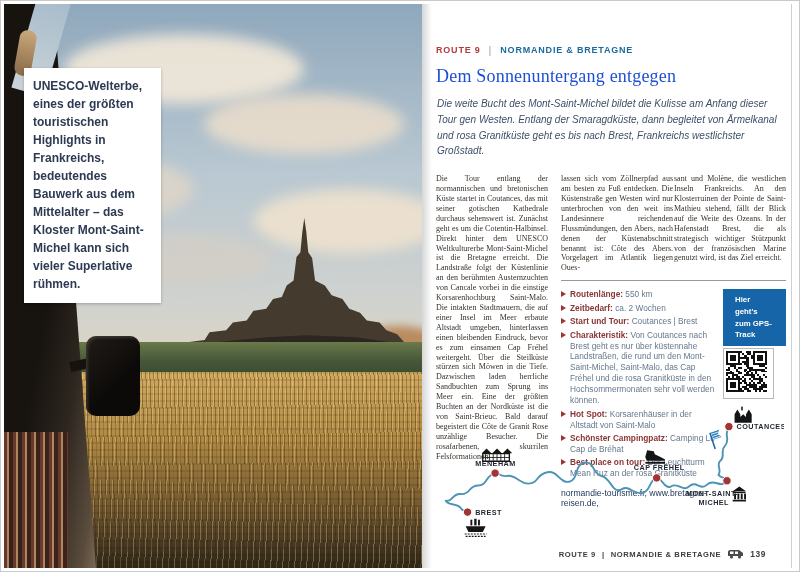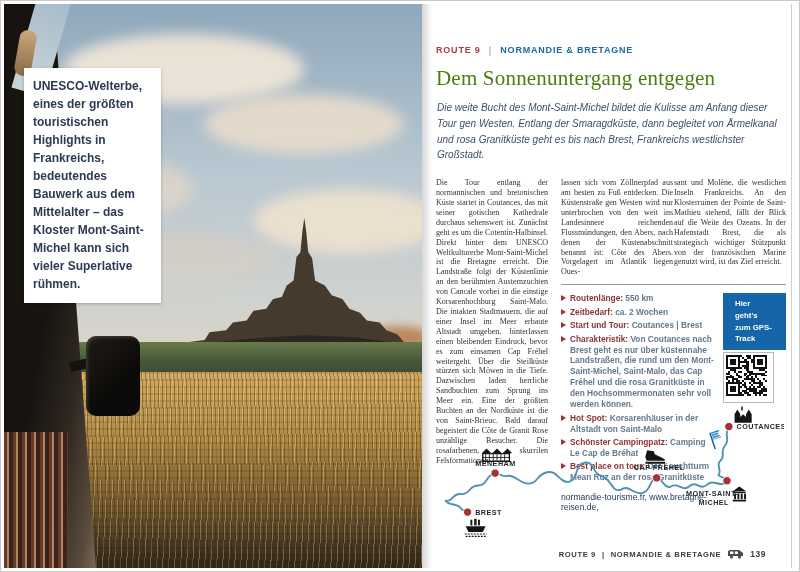--- a/index.html
+++ b/index.html
@@ -49,37 +49,37 @@
   .spine{position:absolute;left:0;top:0;width:10px;height:100%;
       background:linear-gradient(90deg,rgba(0,0,0,.16),rgba(0,0,0,0));pointer-events:none;}
   .page-edge{position:absolute;right:4px;top:0;width:1px;height:100%;background:#cfcfcf;}
 
   .eyebrow{display:flex;align-items:center;gap:8px;font-size:9px;font-weight:bold;letter-spacing:.8px;}
   .eyebrow .route{color:#b23a3c;}
   .eyebrow .bar{color:#9aa4ac;font-weight:normal;font-size:11px;}
   .eyebrow .region{color:#1a6a9d;}
 
   h1.title{margin:10px 0 0 0;font-family:"Liberation Serif",serif;font-weight:500;
-      font-size:21px;color:#4d7c0f;letter-spacing:.2px;}
+      font-size:18px;color:#1d4ed8;letter-spacing:.2px;}
   .intro{margin:9px 0 0 1px;font-size:10px;line-height:1.58;color:#3e4f68;font-weight:500;max-width:356px;font-style:italic;}
 
   .main-grid{display:grid;grid-template-columns:112px 1fr;column-gap:13px;margin-top:15px;}
   .bodytext{font-family:"Liberation Serif",serif;font-size:8px;line-height:1.24;color:#38302a;
       text-align:justify;margin:0;}
   .two-cols{display:flex;gap:1px;}
   .two-cols .bodytext{flex:1;min-height:92px;}
 
   .rule{border:0;border-top:1px solid #8f9aa2;margin:7px 0 8px 0;}
   .fact-zone{display:flex;gap:8px;}
   .facts{flex:1;}
   .fact{display:flex;margin:0 0 2.5px 0;font-size:8.3px;line-height:1.32;}
   .fact .tri{width:0;height:0;border-left:5px solid #9c3434;border-top:3.5px solid transparent;
       border-bottom:3.5px solid transparent;margin:2px 4px 0 0;flex:none;}
   .fact b{color:#8a3434;}
-  .fact span.val{color:#64788c;font-weight:bold;}
+  .fact span.val{color:#64788c;}
   .links{margin-top:9px;font-size:8.6px;font-weight:normal;color:#23395c;}
 
   .gps-col{width:63px;flex:none;}
   .gps-box{background:#1565a8;color:#fff;font-size:7.8px;font-weight:bold;line-height:1.5;
       padding:5px 12px;}
   .qr{margin-top:2px;width:45px;height:45px;background:#fff;border:1px solid #b9b9b9;position:relative;padding:2px;}
   .qr-grid{display:grid;grid-template-columns:repeat(21,1fr);grid-template-rows:repeat(21,1fr);
       width:41px;height:41px;}
   .qr-grid i{background:transparent;}
   .qr-grid i.on{background:#111;}

